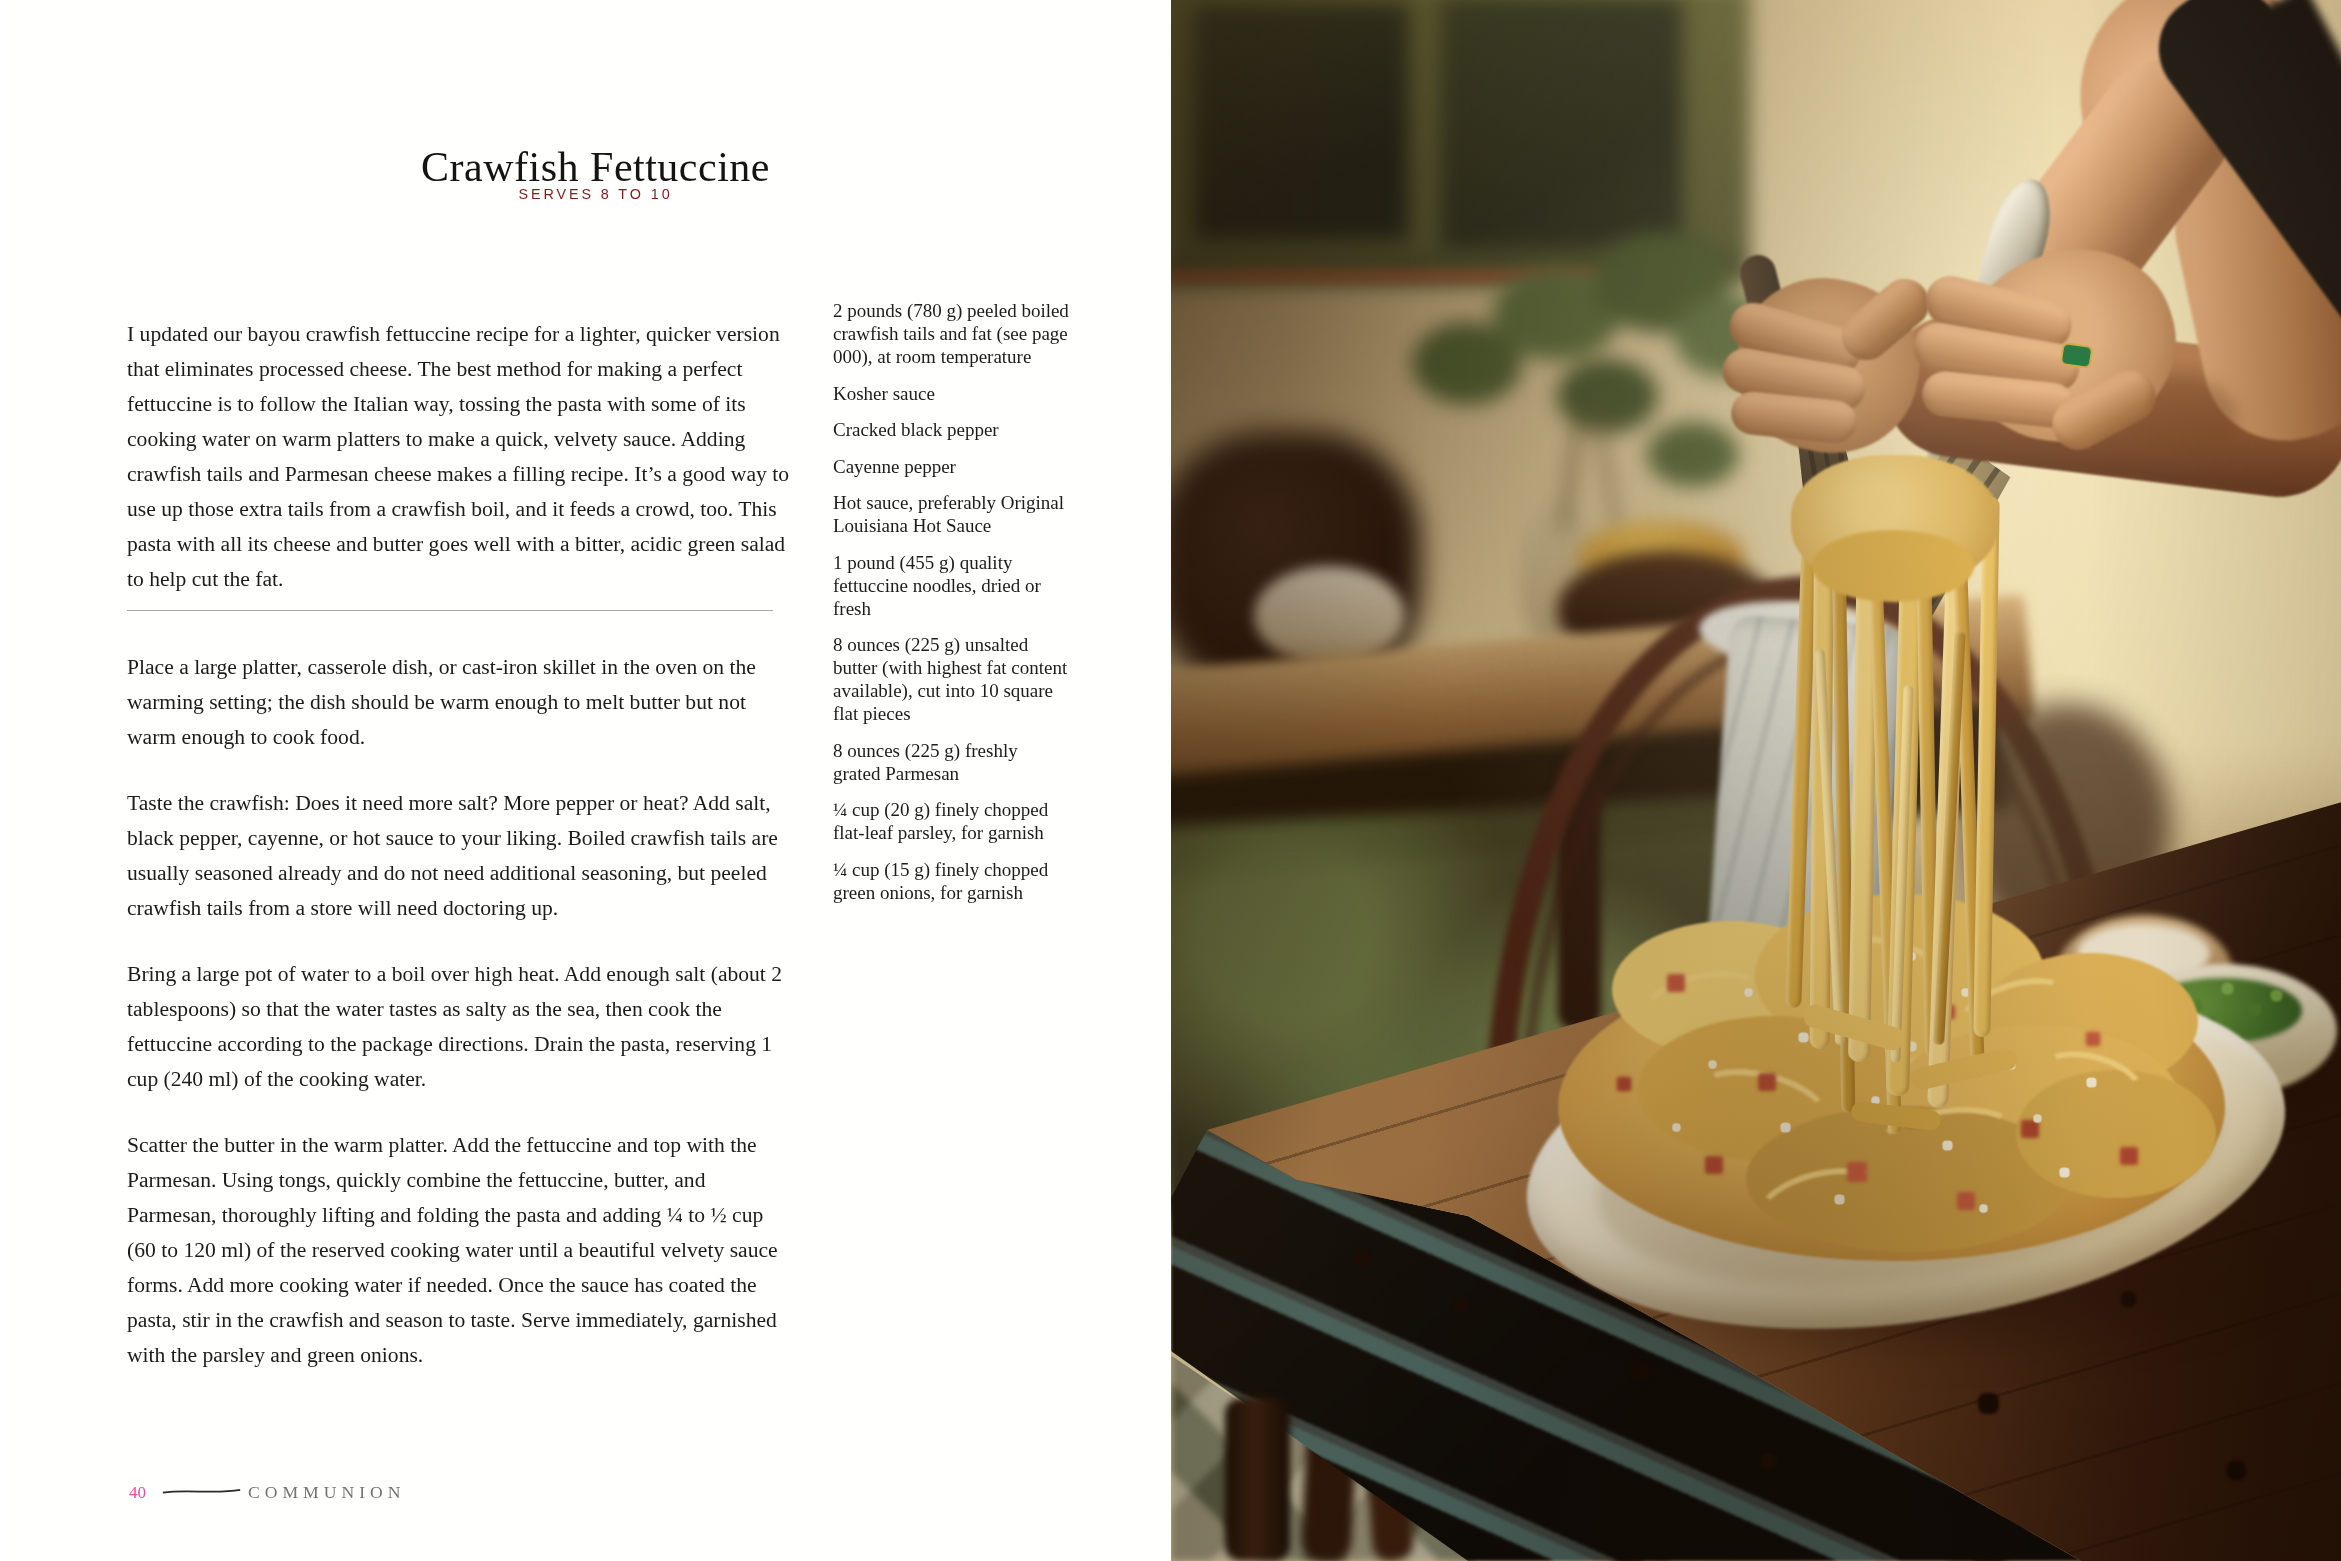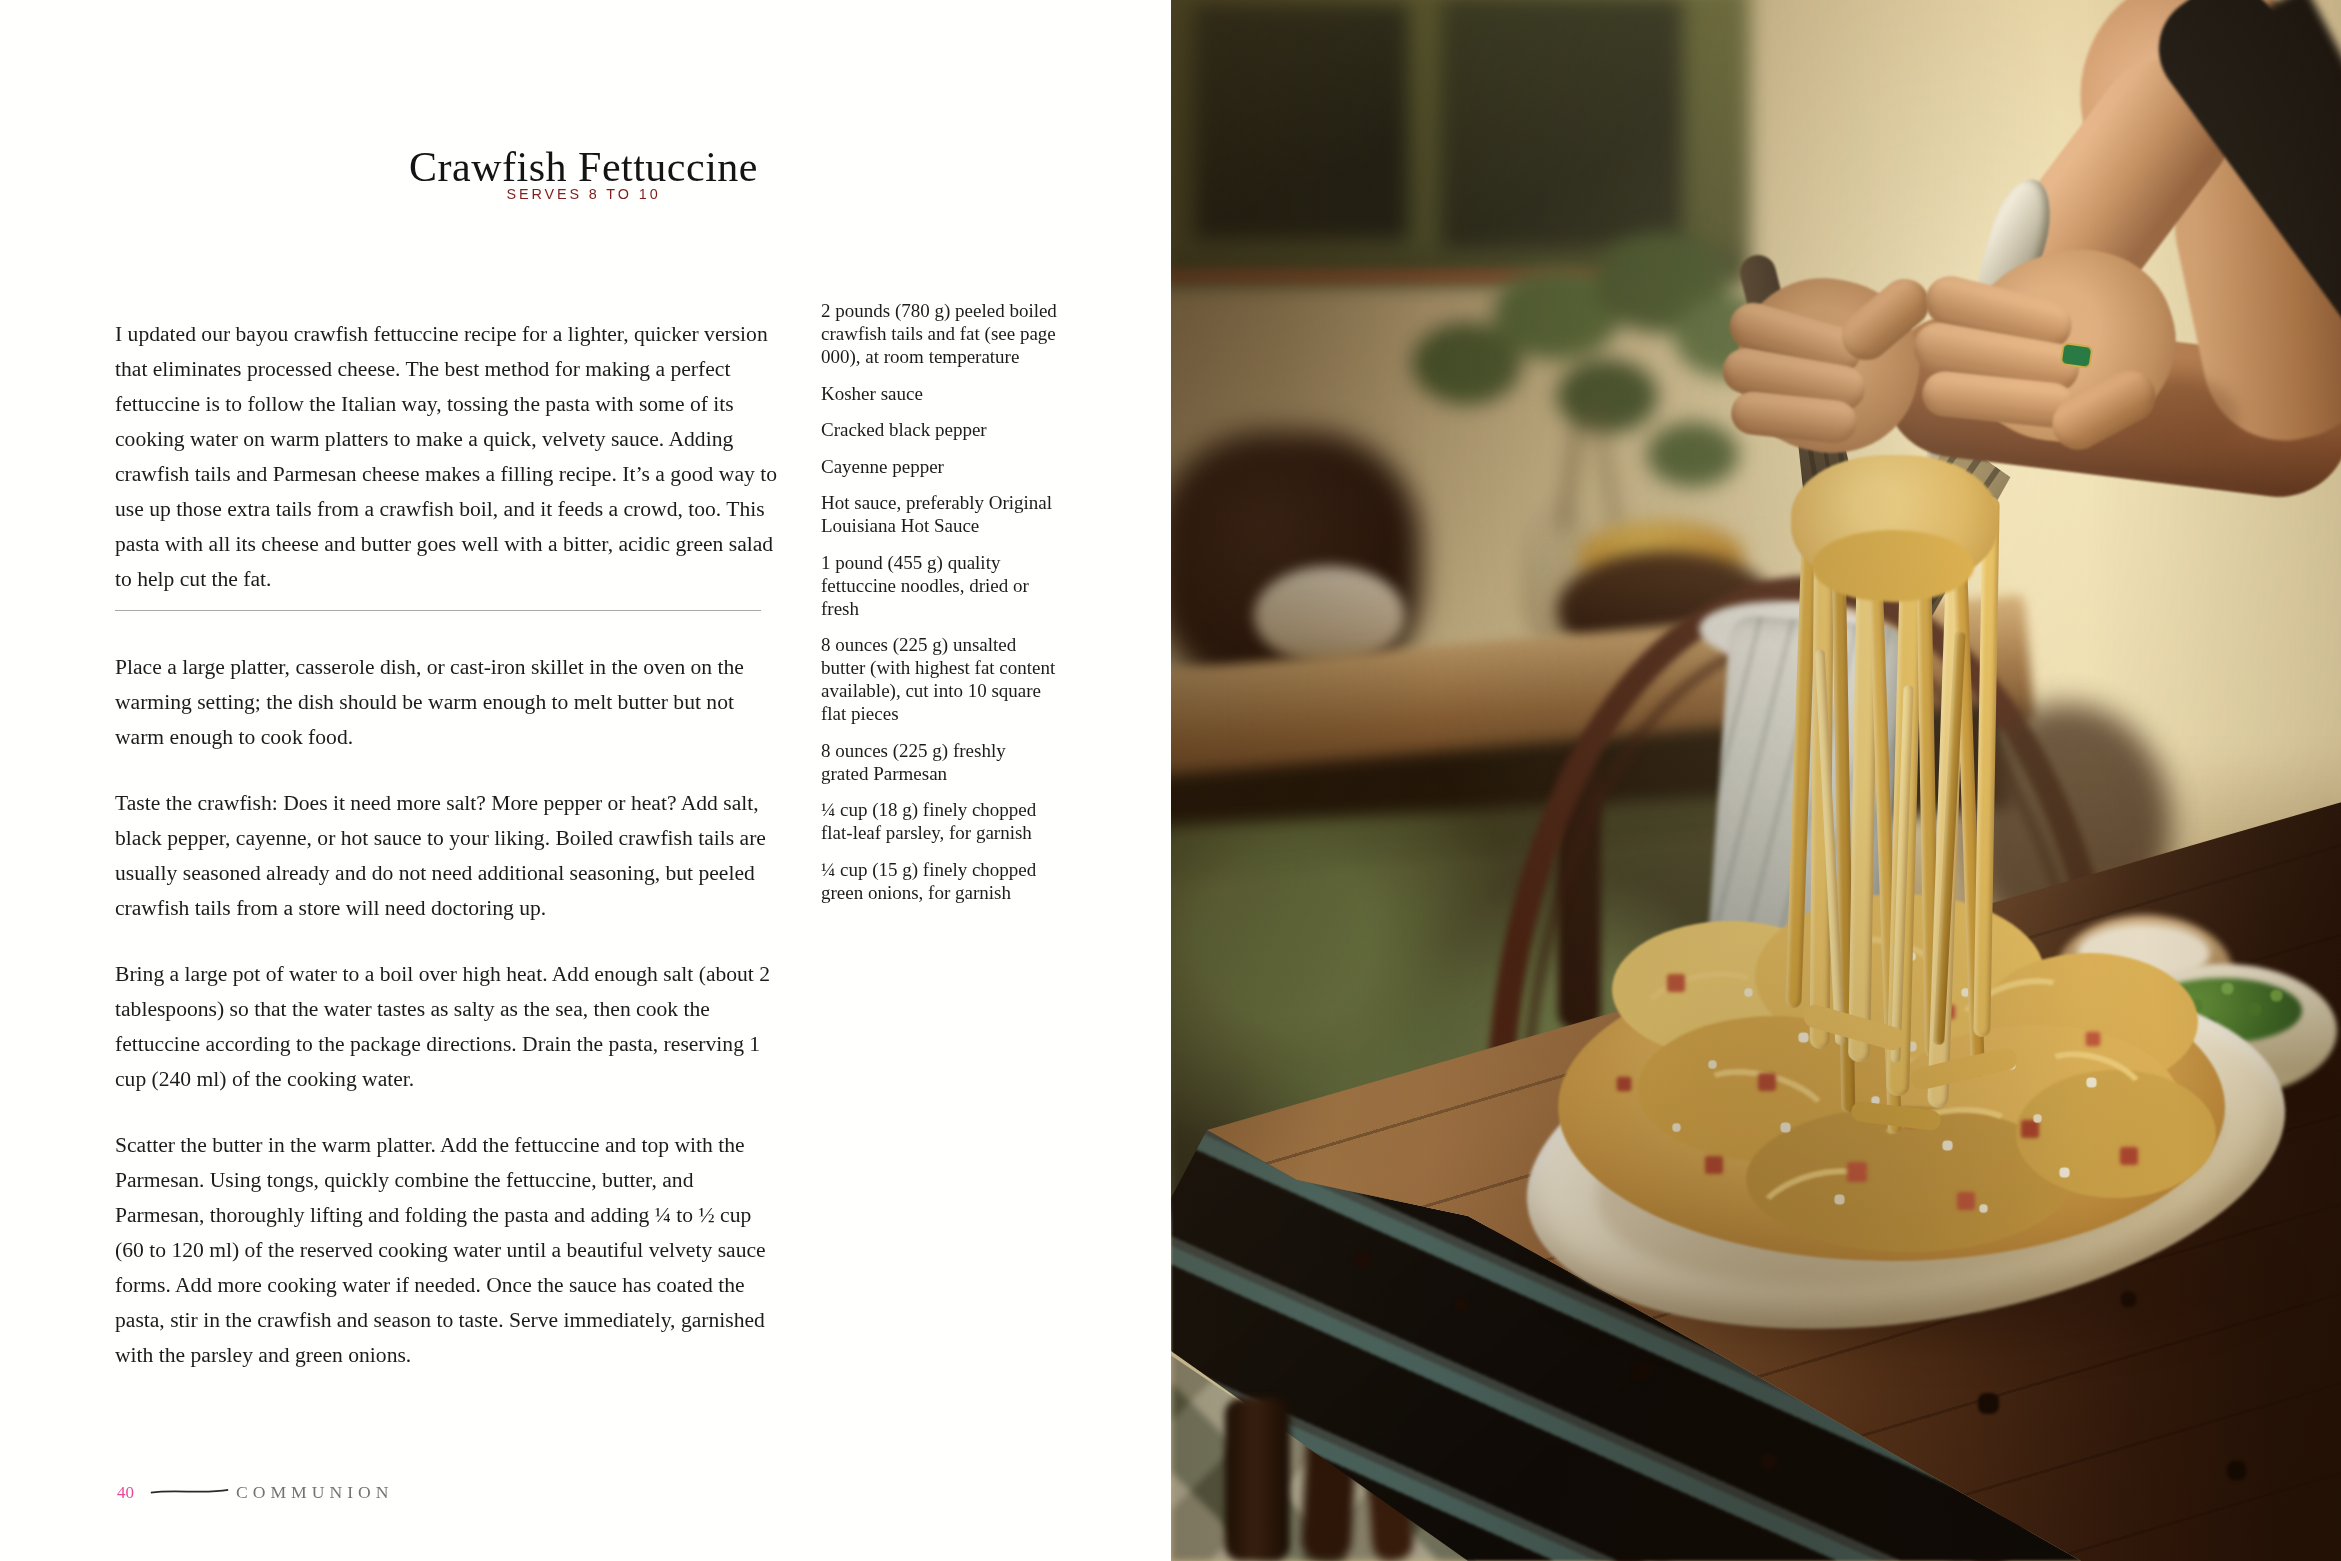--- a/index.html
+++ b/index.html
@@ -1,21 +1,21 @@
 <!DOCTYPE html>
 <html style="font-size:14.4px"><head>
 <meta charset="utf-8">
 <style>
   html,body{margin:0;padding:0;background:#2b2b2b;}
   .spread{position:relative;width:2342px;height:1561px;background:#ffffff;overflow:hidden;
           font-family:"Liberation Serif",serif;color:#1d1d1d;}
   .abs{position:absolute;}
 
   
-  .left-page{position:absolute;left:0;top:0;width:1171px;height:1561px;background:#fffffe;}
+  .left-page{position:absolute;left:12px;top:0;width:1171px;height:1561px;background:#fffffe;}
   .title{position:absolute;left:115px;top:115px;width:937px;text-align:center;
          font-size:42px;letter-spacing:0.5px;color:#141414;font-weight:400;}
   .serves{position:absolute;left:115px;top:186px;width:937px;text-align:center;
           font-family:"Liberation Sans",sans-serif;font-size:14.4px;letter-spacing:2.9px;color:#7f1d1d;}
   .intro{position:absolute;left:115px;top:295px;width:662px;font-size:21.6px;line-height:35px;color:#1c1c1c;}
   .rule{position:absolute;left:115px;top:610px;width:646px;height:0.9px;background:#a9a9a9;}
   .steps{position:absolute;left:115px;top:650px;width:662px;font-size:21.6px;line-height:35px;color:#1c1c1c;}
   .steps p{margin:0 0 31px 0;}
   .ingredients{position:absolute;left:821px;top:299px;width:236px;font-size:19px;line-height:23px;color:#1c1c1c;}
   .ingredients p{margin:0 0 13.5px 0;}
@@ -278,21 +278,21 @@
 
     <div class="ingredients">
       <p>2 pounds (780 g) peeled boiled crawfish tails and fat (see page 000), at room temperature</p>
       <p>Kosher sauce</p>
       <p>Cracked black pepper</p>
       <p>Cayenne pepper</p>
       <p>Hot sauce, preferably Original Louisiana Hot Sauce</p>
       <p>1 pound (455 g) quality fettuccine noodles, dried or fresh</p>
       <p>8 ounces (225 g) unsalted butter (with highest fat content available), cut into 10 square flat pieces</p>
       <p>8 ounces (225 g) freshly grated Parmesan</p>
-      <p>¼ cup (18 g) finely chopped flat-leaf parsley, for garnish</p>
+      <p>¼ cup (20 g) finely chopped flat-leaf parsley, for garnish</p>
       <p>¼ cup (15 g) finely chopped green onions, for garnish</p>
     </div>
 
     <div class="footer">
       <span class="pageno">40</span>
       <svg class="footline" width="81" height="21.6" viewBox="0 0 90 24">
         <path d="M2 14 C 30 10, 60 16, 88 11" stroke="#2a2a2a" stroke-width="2" fill="none"></path>
       </svg>
       <span class="booktitle">COMMUNION</span>
     </div>

